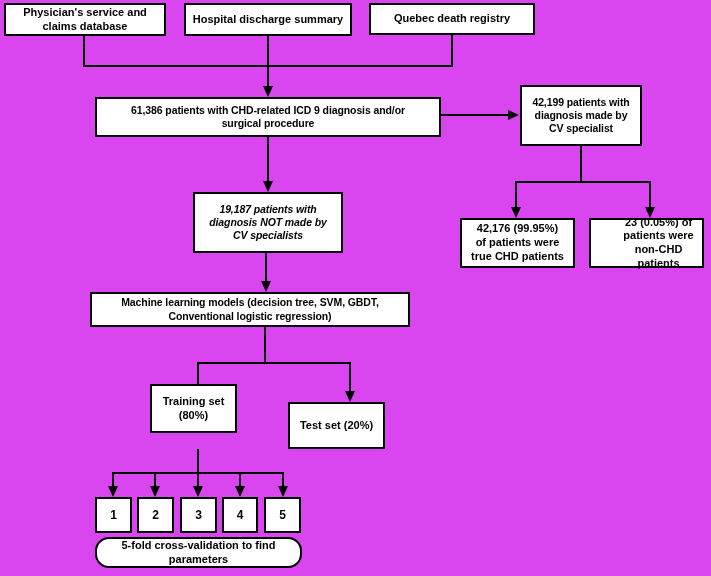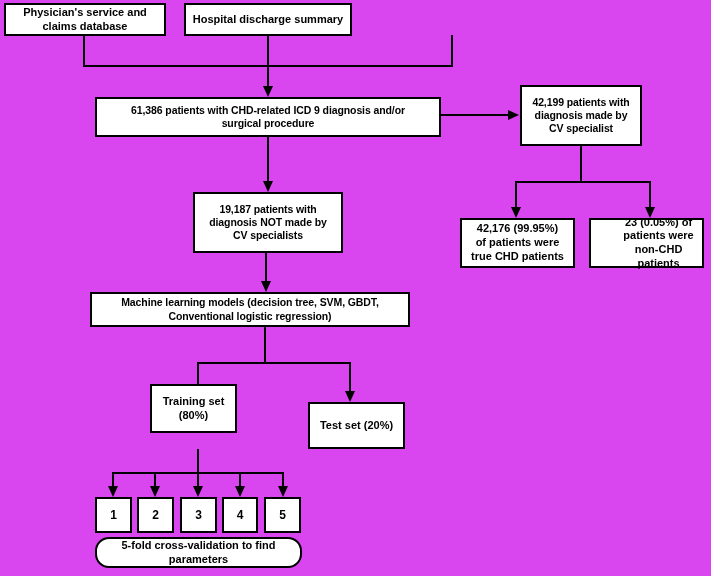--- a/index.html
+++ b/index.html
@@ -92,47 +92,48 @@
       <line x1="283" y1="473" x2="283" y2="488"></line>
       <polygon points="278,486 288,486 283,497"></polygon>
     </g>
   </svg>
 
   <div class="box" style="left:4px;   top:3px;   width:162px; height:33px;">Physician's service and
 claims database</div>
 
   <div class="box" style="left:184px; top:3px;   width:168px; height:33px;">Hospital discharge summary</div>
 
+  <div class="box" style="left:369px; top:3px;   width:166px; height:32px;">Quebec death registry</div>
 
   <div class="box tight" style="left:95px;  top:97px;  width:346px; height:40px;">61,386 patients with CHD-related ICD 9 diagnosis and/or
 surgical procedure</div>
 
   <div class="box tight" style="left:520px; top:85px;  width:122px; height:61px;">42,199 patients with
 diagnosis made by
 CV specialist</div>
 
-  <div class="box tight" style="left:193px; top:192px; width:150px; height:61px;">19,187 patients with
+  <div class="box tight" style="left:193px; top:192px; width:150px; height:61px;font-style:italic;">19,187 patients with
 diagnosis NOT made by
 CV specialists</div>
 
   <div class="box" style="left:460px; top:218px; width:115px; height:50px;">42,176 (99.95%)
 of patients were
 true CHD patients</div>
 
   <div class="box" style="left:589px; top:218px; width:115px; height:50px;padding-left:24px;">23 (0.05%) of
 patients were
 non-CHD patients</div>
 
   <div class="box tight" style="left:90px; top:292px; width:320px; height:35px;">Machine learning models (decision tree, SVM, GBDT,
 Conventional logistic regression)</div>
 
   <div class="box" style="left:150px; top:384px; width:87px;  height:49px;">Training set
 (80%)</div>
 
-  <div class="box" style="left:308px; top:402px; width:97px;  height:47px;">Test set (20%)</div>
+  <div class="box" style="left:288px; top:402px; width:97px;  height:47px;">Test set (20%)</div>
 
   <div class="box fold" style="left:95px;  top:497px; width:37px; height:36px;">1</div>
 
   <div class="box fold" style="left:137px; top:497px; width:37px; height:36px;">2</div>
 
   <div class="box fold" style="left:180px; top:497px; width:37px; height:36px;">3</div>
 
   <div class="box fold" style="left:222px; top:497px; width:36px; height:36px;">4</div>
 
   <div class="box fold" style="left:264px; top:497px; width:37px; height:36px;">5</div>

